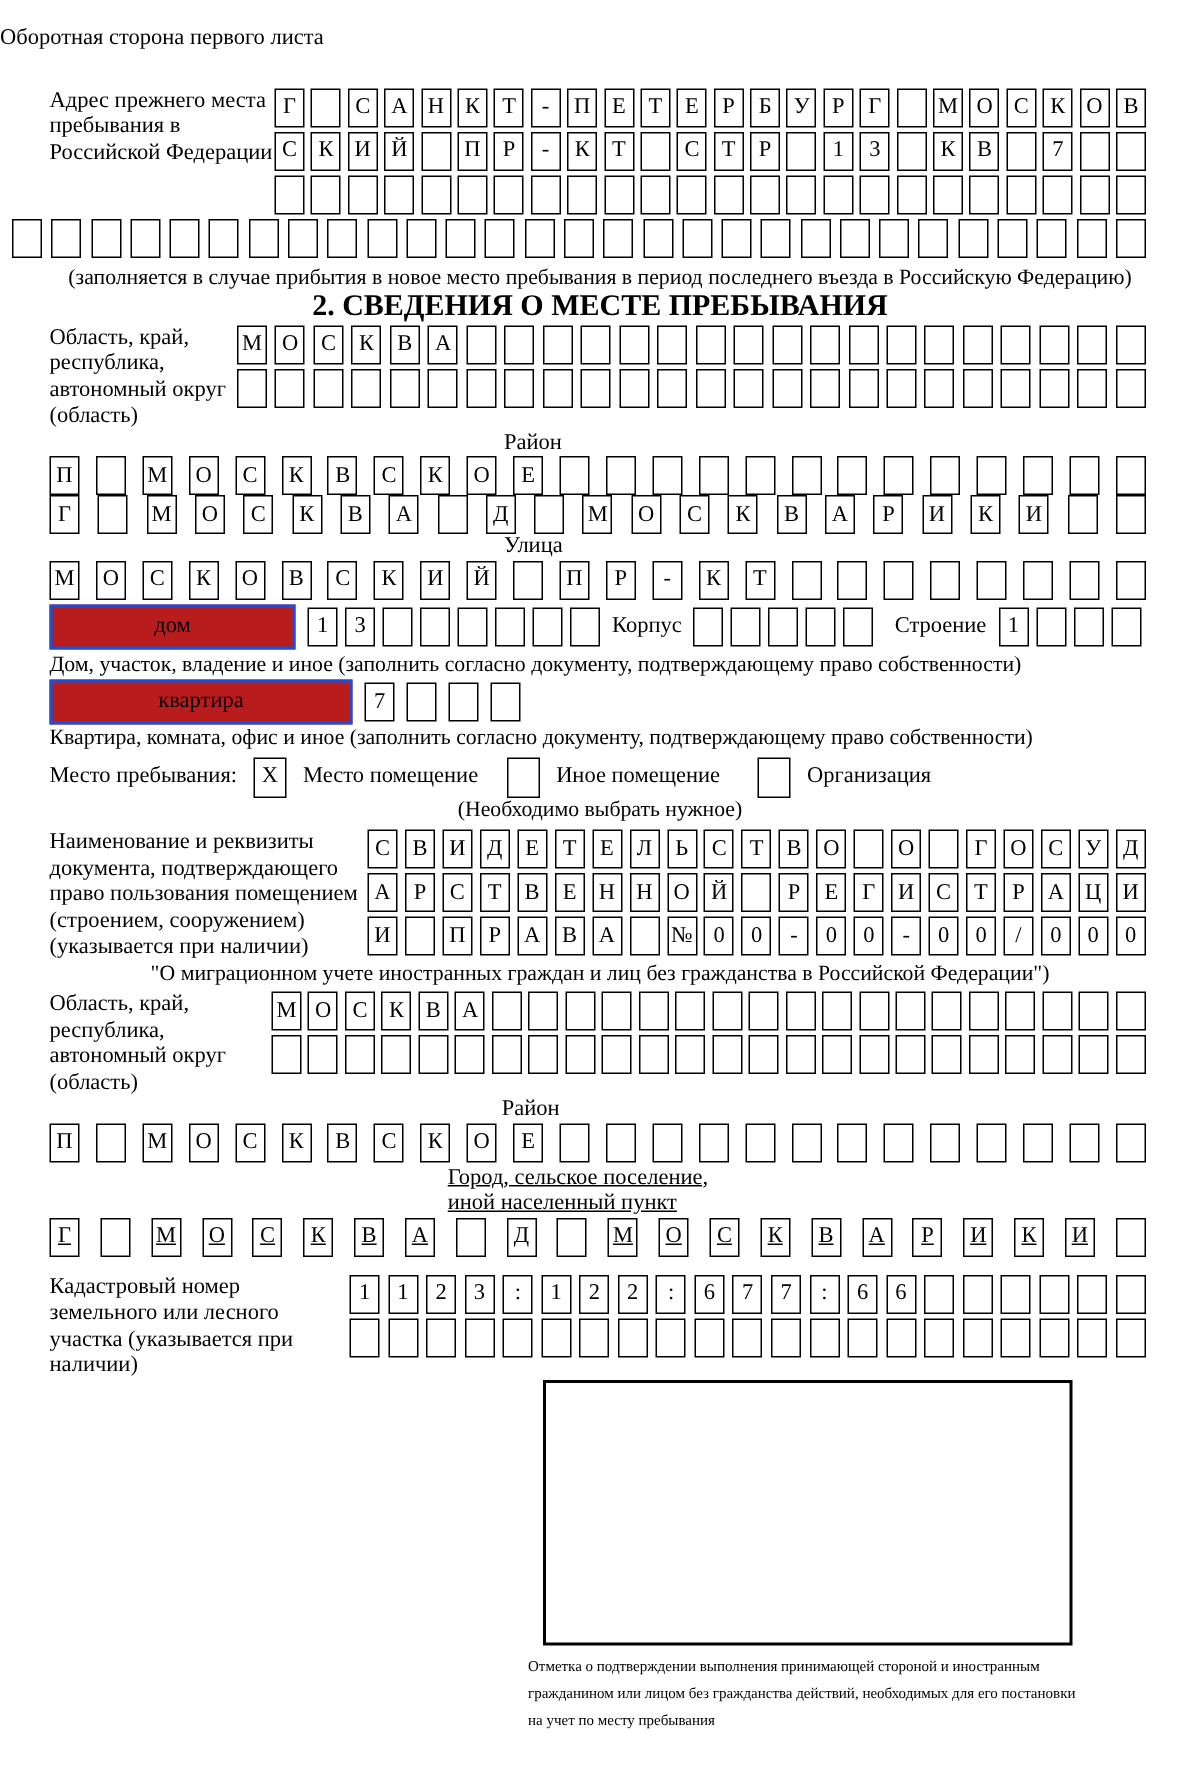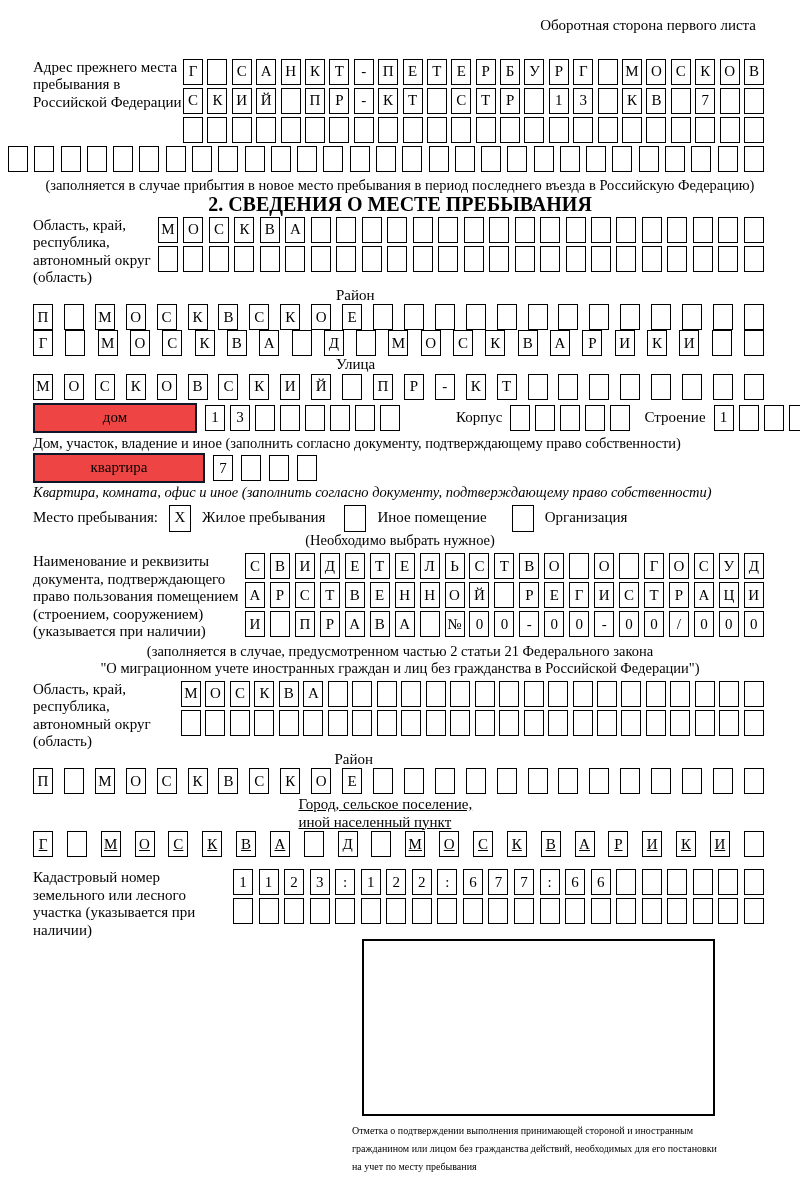--- a/index.html
+++ b/index.html
@@ -3,21 +3,21 @@
 <meta charset="utf-8">
 <style>
   html,body{margin:0;padding:0;background:#fff;}
   .page{
     position:relative;width:800px;height:1180px;overflow:hidden;
     background:#fff;color:#000;
     font-family:"Liberation Serif","DejaVu Serif",serif;
     font-size:15px;line-height:17.5px;
   }
   .content{padding-left:33px;padding-right:36px;}
-  .header-note{padding-top:17px;padding-right:44px;text-align:right;font-size:15px;}
+  .header-note{padding-top:17px;padding-right:44px;font-size:15px;}
   .frow{display:flex;align-items:flex-start;}
   .frow.vcenter{align-items:center;flex-direction:column;}
   .flabel{flex:none;}
   .w150{width:150px;}
   .w125{width:125px;}
   .w128{width:128px;}
   .w148{width:148px;}
   .w152{width:152px;}
   .w200{width:200px;}
   .w212{width:212px;}
@@ -26,27 +26,27 @@
   .cells-fixed{display:flex;column-gap:5px;}
   .cell{
     width:20px;height:26px;box-sizing:border-box;border:1.7px solid #000;
     display:inline-flex;align-items:center;justify-content:center;
     font-size:15px;line-height:1;background:#fff;flex:none;
   }
   .row4{margin:3px 36px 0 8px;display:flex;justify-content:space-between;}
   .center-note{text-align:center;font-size:14.5px;}
   .heading{text-align:center;font-weight:bold;font-size:20px;}
   .typebox{
-    box-sizing:border-box;border:2px solid #0f172a;height:30px;flex:none;
-    display:flex;align-items:center;justify-content:center;font-size:15px;background:#ef4444;
+    box-sizing:border-box;border:2px solid #1d4ed8;height:30px;flex:none;
+    display:flex;align-items:center;justify-content:center;font-size:15px;background:#b91c1c;
   }
   .w-dom{width:164px;}
-  .w-kv{width:172px;}
+  .w-kv{width:202px;}
   .houserow{display:flex;align-items:center;column-gap:8px;}
-  .inline-label{flex:none;margin-left:48px;}
+  .inline-label{flex:none;}
   .small-note{font-size:14.5px;}
   .stayrow{display:flex;align-items:center;column-gap:11px;}
   .checkbox{
     width:22px;height:27px;box-sizing:border-box;border:1.7px solid #000;flex:none;
     display:inline-flex;align-items:center;justify-content:center;font-size:15px;background:#fff;
   }
   .stampbox{margin-left:362px;width:353px;height:177px;box-sizing:border-box;border:2px solid #000;background:#fff;}
   .stamp-caption{margin-left:352px;width:372px;text-align:left;font-size:10px;line-height:18px;}
 </style>
 </head>
@@ -352,26 +352,26 @@
 
   <div class="content houserow" style="margin-top:1px;">
     <div class="typebox w-kv">квартира</div>
     <div class="cells-fixed" style="column-gap:8px;">
         <span class="cell">7</span>
         <span class="cell"></span>
         <span class="cell"></span>
         <span class="cell"></span>
       </div>
   </div>
-  <div class="content small-note" style="margin-top:1px;font-style:italic;">Квартира, комната, офис и иное (заполнить согласно документу, подтверждающему право собственности)</div>
+  <div class="content small-note" style="margin-top:1px;">Квартира, комната, офис и иное (заполнить согласно документу, подтверждающему право собственности)</div>
 
   <div class="content stayrow" style="margin-top:3px;">
     <span>Место пребывания:</span>
     <span class="checkbox">X</span>
-    <span>Жилое пребывания</span>
+    <span>Место помещение</span>
     <span class="checkbox" style="margin-left:8px;"></span>
     <span>Иное помещение</span>
     <span class="checkbox" style="margin-left:14px;"></span>
     <span>Организация</span>
   </div>
   <div class="center-note">(Необходимо выбрать нужное)</div>
 
   <div class="content frow" style="margin-top:4px;">
     <div class="flabel w212">Наименование и реквизиты документа, подтверждающего право пользования помещением (строением, сооружением) (указывается при наличии)</div>
     <div class="cellrows">
@@ -440,21 +440,20 @@
           <span class="cell">0</span>
           <span class="cell">0</span>
           <span class="cell">/</span>
           <span class="cell">0</span>
           <span class="cell">0</span>
           <span class="cell">0</span>
         </div>
     </div>
   </div>
 
-  <div class="center-note" style="margin-top:2px;">(заполняется в случае, предусмотренном частью 2 статьи 21 Федерального закона</div>
   <div class="center-note">"О миграционном учете иностранных граждан и лиц без гражданства в Российской Федерации")</div>
 
   <div class="content frow" style="margin-top:3px;">
     <div class="flabel w148">Область, край, республика, автономный округ (область)</div>
     <div class="cellrows">
       <div class="cells">
           <span class="cell">М</span>
           <span class="cell">О</span>
           <span class="cell">С</span>
           <span class="cell">К</span>

